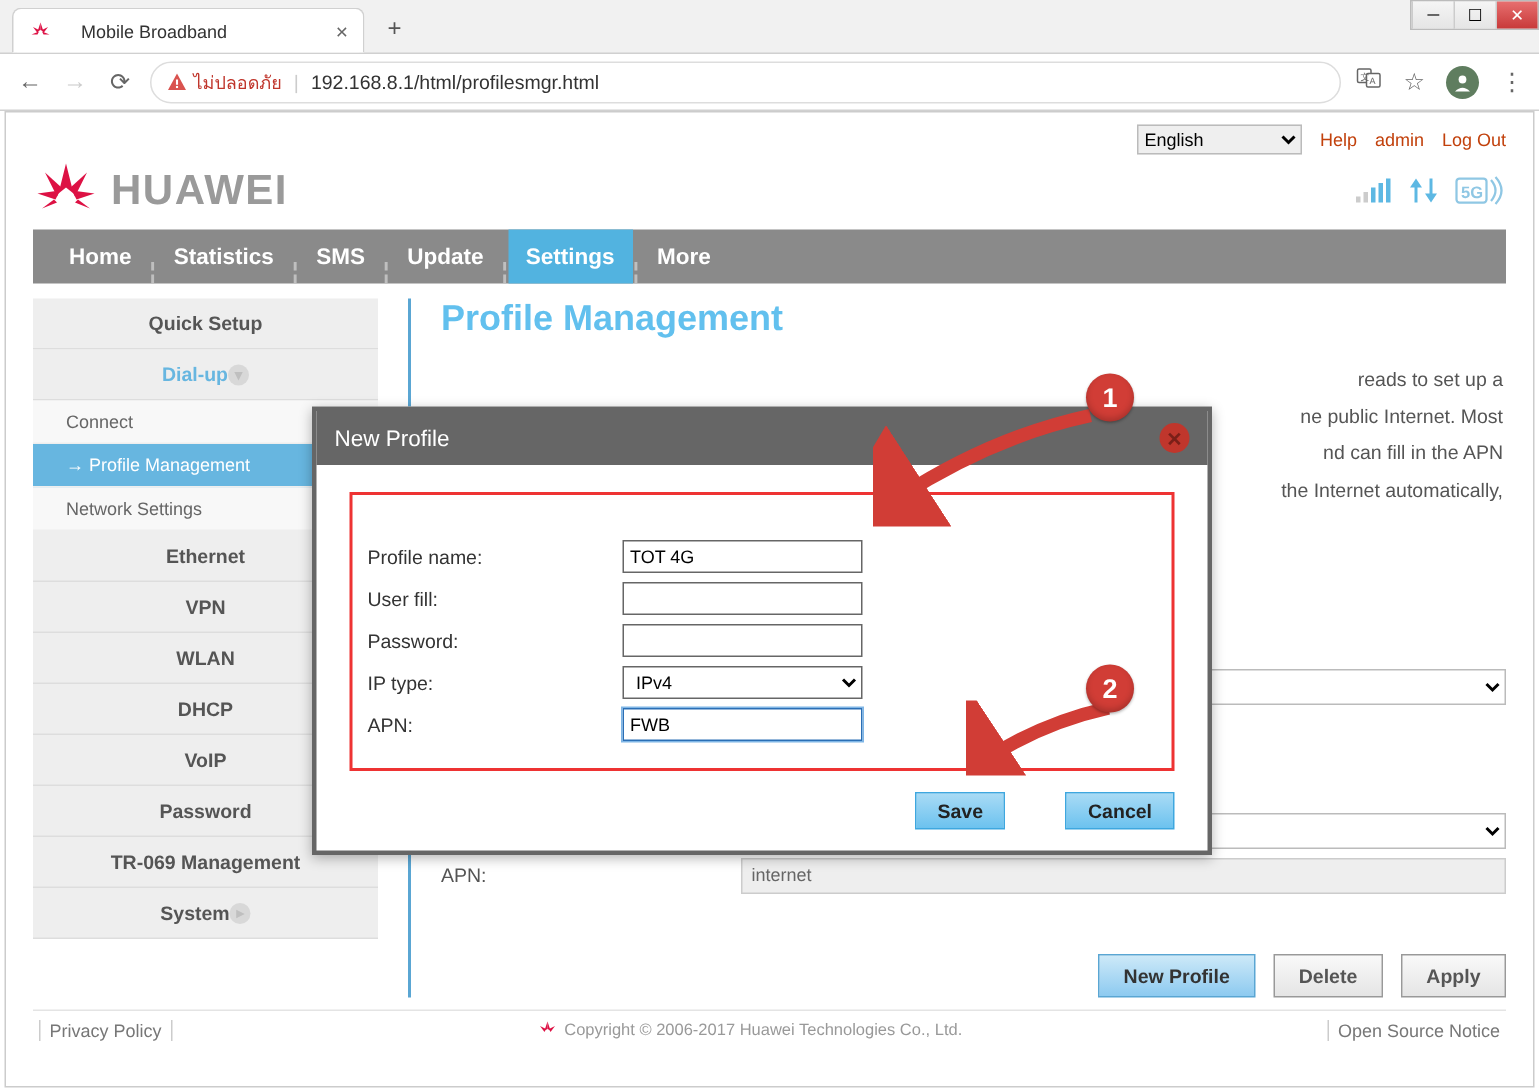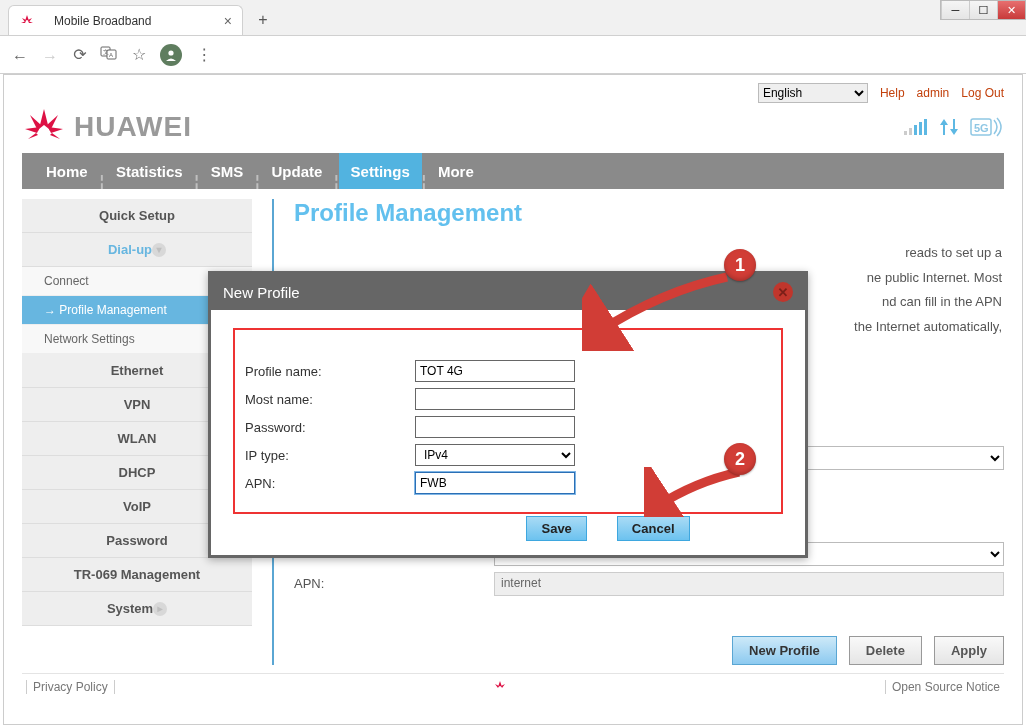--- a/index.html
+++ b/index.html
@@ -74,21 +74,21 @@
 .modal-back { position:absolute; inset:0; pointer-events:none; z-index: 50; }
 .modal { position:absolute; left:204px; top:196px; width:600px; background:#fff; border:3px solid #666; box-shadow: 0 2px 8px rgba(0,0,0,0.3); pointer-events:auto; }
 .modal-hdr { background:#666; color:#fff; padding:8px 12px; font-size:15px; display:flex; justify-content:space-between; align-items:center; }
 .modal-close-x { width:20px; height:20px; border-radius:50%; background:#c0362c; color:#7a1f18; display:flex; align-items:center; justify-content:center; font-weight:bold; font-size:13px; }
 .modal-body { padding: 18px 22px 14px 22px; }
 .red-box { border:2px solid #e33; padding: 24px 10px 12px 10px; }
 .mrow { display:flex; align-items:center; margin: 6px 0; font-size:13px; color:#333; }
 .mrow label { width: 170px; }
 .mrow input, .mrow select { width:160px; height:22px; border:1px solid #666; font-size:12px; padding: 0 4px; background:#fff; }
 .mrow input.apn-focus { border:1px solid #2b6fb5; outline: 1px solid #7fb6e6; }
-.modal-actions { display:flex; justify-content:center; gap: 30px; margin-top: 2px; padding-left:200px; }
+.modal-actions { display:flex; justify-content:flex-end; gap: 40px; margin-top: 14px; padding-left:200px; }
 
 
 .badge { position:absolute; width:32px; height:32px; border-radius:50%; background:#d13d36; color:#fff; font-weight:bold; font-size:18px; display:flex; align-items:center; justify-content:center; box-shadow: inset 0 -2px 4px rgba(0,0,0,0.2), 0 1px 2px rgba(0,0,0,0.3); z-index:60; }
 .arrow { position:absolute; z-index:55; }
 </style>
 </head>
 <body>
 
 <div class="window-chrome">
   <div class="window-btn">─</div>
@@ -113,20 +113,32 @@
     <span>Mobile Broadband</span>
     <span class="tab-close">×</span>
   </div>
   <div class="new-tab">+</div>
 </div>
 
 <div class="addr-bar">
   <span class="nav-ico">←</span>
   <span class="nav-ico" style="color:#ccc">→</span>
   <span class="nav-ico">⟳</span>
+  <div class="url-wrap">
+    <span class="warn">
+      <svg width="14" height="14" viewBox="0 0 14 14">
+          <path d="M7 1 L13 12 L1 12 Z" fill="#d9534f"></path>
+          <rect x="6.3" y="5" width="1.4" height="3.5" fill="#fff"></rect>
+          <rect x="6.3" y="9.3" width="1.4" height="1.4" fill="#fff"></rect>
+        </svg>
+      <span>ไม่ปลอดภัย</span>
+    </span>
+    <span class="url-sep">|</span>
+    <span>192.168.8.1/html/profilesmgr.html</span>
+  </div>
   <div class="addr-right">
     <span>
       <svg width="18" height="18" viewBox="0 0 18 18" fill="#666">
           <rect x="1" y="3" width="9" height="9" rx="1" fill="none" stroke="#666"></rect>
           <rect x="7" y="6" width="9" height="9" rx="1" fill="#fff" stroke="#666"></rect>
           <text x="3" y="10" font-size="6">文</text>
           <text x="9" y="13" font-size="6">A</text>
         </svg>
     </span>
     <span>☆</span>
@@ -275,39 +287,40 @@
       <span style="border-left:1px solid #ccc; border-right:1px solid #ccc; padding:0 6px;">Privacy Policy</span>
       <span class="footer-mid">
         <svg width="14" height="14" viewBox="0 0 14 14">
             <g fill="#d14">
               <path d="M7 1 L5 7 L7 6 Z"></path>
               <path d="M7 1 L9 7 L7 6 Z"></path>
               <path d="M2 4 L5 8 L6 6 Z"></path>
               <path d="M12 4 L9 8 L8 6 Z"></path>
             </g>
           </svg>
+        <span>Copyright © 2006-2017 Huawei Technologies Co., Ltd.</span>
       </span>
       <span style="border-left:1px solid #ccc; padding-left:6px;">Open Source Notice</span>
     </div>
   </div>
 
   <div class="modal-back">
     <div class="modal">
       <div class="modal-hdr">
         <span>New Profile</span>
         <span class="modal-close-x">✕</span>
       </div>
       <div class="modal-body">
         <div class="red-box">
           <div class="mrow">
             <label>Profile name:</label>
             <input type="text" value="TOT 4G" style="">
           </div>
           <div class="mrow">
-            <label>Most name:</label>
+            <label>User fill:</label>
             <input type="text" value="" style="">
           </div>
           <div class="mrow">
             <label>Password:</label>
             <input type="password" value="" style="">
           </div>
           <div class="mrow">
             <label>IP type:</label>
             <select><option>IPv4</option></select>
           </div>

